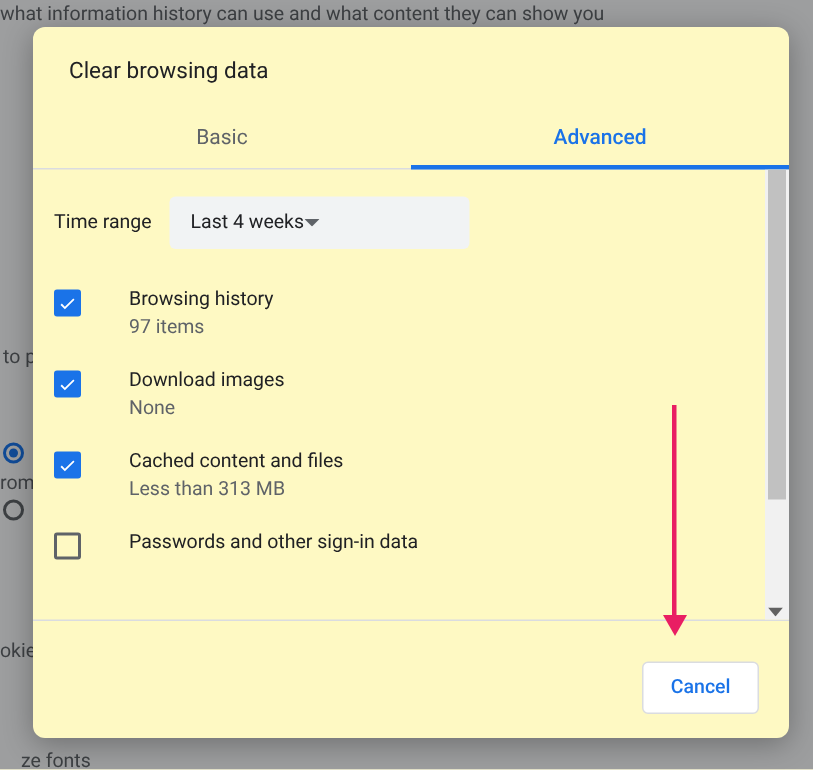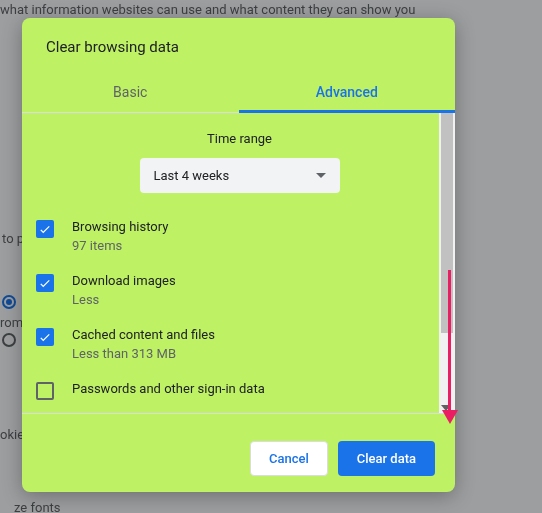--- a/index.html
+++ b/index.html
@@ -7,54 +7,54 @@
 .bg-text { position: absolute; color: #5f6368; font-size: 13px; }
 .bg1 { top: 2px; left: 0; }
 .bg2 { top: 427px; left: 0; }
 .bg3 { top: 500px; left: 14px; }
 .bg4 { top: 231px; left: 2px; }
 .bg5 { top: 315px; left: 0; }
 .bg-radio { position: absolute; top: 295px; left: 2px; width: 14px; height: 14px; border-radius: 50%; border: 2px solid #1a73e8; display: flex; align-items: center; justify-content: center; }
 .bg-radio::after { content: ""; width: 6px; height: 6px; border-radius: 50%; background: #1a73e8; }
 .bg-radio2 { position: absolute; top: 333px; left: 2px; width: 14px; height: 14px; border-radius: 50%; border: 2px solid #5f6368; }
 .scrim { position: absolute; inset: 0; background: rgba(0,0,0,0.35); }
-.dialog { position: absolute; top: 18px; left: 22px; width: 433px; height: 474px; background: #bef264; border-radius: 8px; box-shadow: 0 4px 20px rgba(0,0,0,0.3); display: flex; flex-direction: column; }
+.dialog { position: absolute; top: 18px; left: 22px; width: 504px; height: 474px; background: #fef9c3; border-radius: 8px; box-shadow: 0 4px 20px rgba(0,0,0,0.3); display: flex; flex-direction: column; }
 .title { font-size: 15px; color: #202124; padding: 20px 24px 16px; font-weight: 400; }
 .tabs { display: flex; border-bottom: 1px solid #dadce0; align-items: center; }
 .tab { flex: 1; text-align: center; padding: 12px 0; font-size: 14px; color: #5f6368; cursor: pointer; position: relative; }
 .tab.active { color: #1a73e8; font-weight: 500; }
 .tab.active::after { content: ""; position: absolute; left: 0; right: 0; bottom: -1px; height: 3px; background: #1a73e8; }
 .content-wrap { position: relative; flex: 1; overflow: hidden; }
 .content { padding: 18px 12px 0 14px; height: 100%; overflow-y: auto; }
-.timerange { display: flex; align-items: center; gap: 12px; margin-bottom: 26px; flex-direction: column; }
+.timerange { display: flex; align-items: center; gap: 12px; margin-bottom: 26px; }
 .timerange-label { font-size: 13px; color: #202124; }
-.select { background: #f1f3f4; border-radius: 4px; padding: 10px 14px; width: 200px; display: flex; align-items: center; justify-content: space-between; font-size: 13px; color: #202124; cursor: pointer; }
+.select { background: #f1f3f4; border-radius: 4px; padding: 10px 14px; width: 200px; display: flex; align-items: center; justify-content: flex-start; font-size: 13px; color: #202124; cursor: pointer; }
 .select svg { fill: #5f6368; }
-.opt { display: flex; align-items: flex-start; gap: 18px; margin-bottom: 20px; }
+.opt { display: flex; align-items: flex-start; gap: 32px; margin-bottom: 20px; }
 .cb { width: 18px; height: 18px; border-radius: 2px; flex-shrink: 0; display: flex; align-items: center; justify-content: center; margin-top: 1px; cursor: pointer; }
 .cb.checked { background: #1a73e8; }
 .cb.checked svg { fill: #fff; width: 14px; height: 14px; }
 .cb.unchecked { border: 2px solid #5f6368; }
 .opt-text .lbl { font-size: 13px; color: #202124; margin-bottom: 4px; }
 .opt-text .sub { font-size: 13px; color: #5f6368; }
 .sb-track { position: absolute; top: 0; right: 0; width: 16px; height: 310px; background: #f1f1f1; }
 .sb-thumb { position: absolute; top: 0; right: 2px; width: 12px; height: 220px; background: #c1c1c1; border-radius: 0; }
 .sb-arrow { position: absolute; right: 4px; bottom: 2px; }
 .footer { border-top: 1px solid #dadce0; padding: 16px 20px; display: flex; justify-content: flex-end; gap: 10px; }
 .btn { padding: 9px 18px; border-radius: 4px; font-size: 13px; font-weight: 500; cursor: pointer; border: 1px solid transparent; margin-top: 11px; }
 .btn-cancel { background: #fff; border-color: #dadce0; color: #1a73e8; }
 .btn-clear { background: #1a73e8; color: #fff; }
 .arrow-anno { position: absolute; top: 270px; left: 448px; pointer-events: none; }
 .arrow-line { width: 3px; height: 140px; background: #e91e63; }
 .arrow-head { width: 0; height: 0; border-left: 8px solid transparent; border-right: 8px solid transparent; border-top: 14px solid #e91e63; margin-left: -6.5px; }
 </style>
 </head>
 <body>
 
-<div class="bg-text bg1">what information websites can use and what content they can show you</div>
+<div class="bg-text bg1">what information history can use and what content they can show you</div>
 <div class="bg-text bg4">to pa</div>
 <div class="bg-text bg5">rom</div>
 <div class="bg-radio"></div>
 <div class="bg-radio2"></div>
 <div class="bg-text bg2">okies</div>
 <div class="bg-text bg3">ze fonts</div>
 
 <div class="scrim"></div>
 
 <div class="dialog">
@@ -89,21 +89,21 @@
             </div>
           </div>
           <div class="opt">
             <div class="cb checked">
               <svg viewBox="0 0 24 24">
                 <path d="M9 16.2l-3.5-3.5L4 14.2 9 19.2 20 8.2 18.6 6.8z"></path>
               </svg>
             </div>
             <div class="opt-text">
               <div class="lbl">Download images</div>
-              <div class="sub">Less</div>
+              <div class="sub">None</div>
             </div>
           </div>
           <div class="opt">
             <div class="cb checked">
               <svg viewBox="0 0 24 24">
                 <path d="M9 16.2l-3.5-3.5L4 14.2 9 19.2 20 8.2 18.6 6.8z"></path>
               </svg>
             </div>
             <div class="opt-text">
               <div class="lbl">Cached content and files</div>
@@ -121,20 +121,19 @@
     <div class="sb-track">
       <div class="sb-thumb"></div>
     </div>
     <svg class="sb-arrow" width="10" height="6" viewBox="0 0 10 6">
         <path d="M0 0l5 6 5-6z" fill="#616161"></path>
       </svg>
   </div>
 
   <div class="footer">
     <button class="btn btn-cancel">Cancel</button>
-    <button class="btn btn-clear">Clear data</button>
   </div>
 </div>
 
 <div class="arrow-anno">
   <div class="arrow-line"></div>
   <div class="arrow-head"></div>
 </div>
 
 </body></html>

